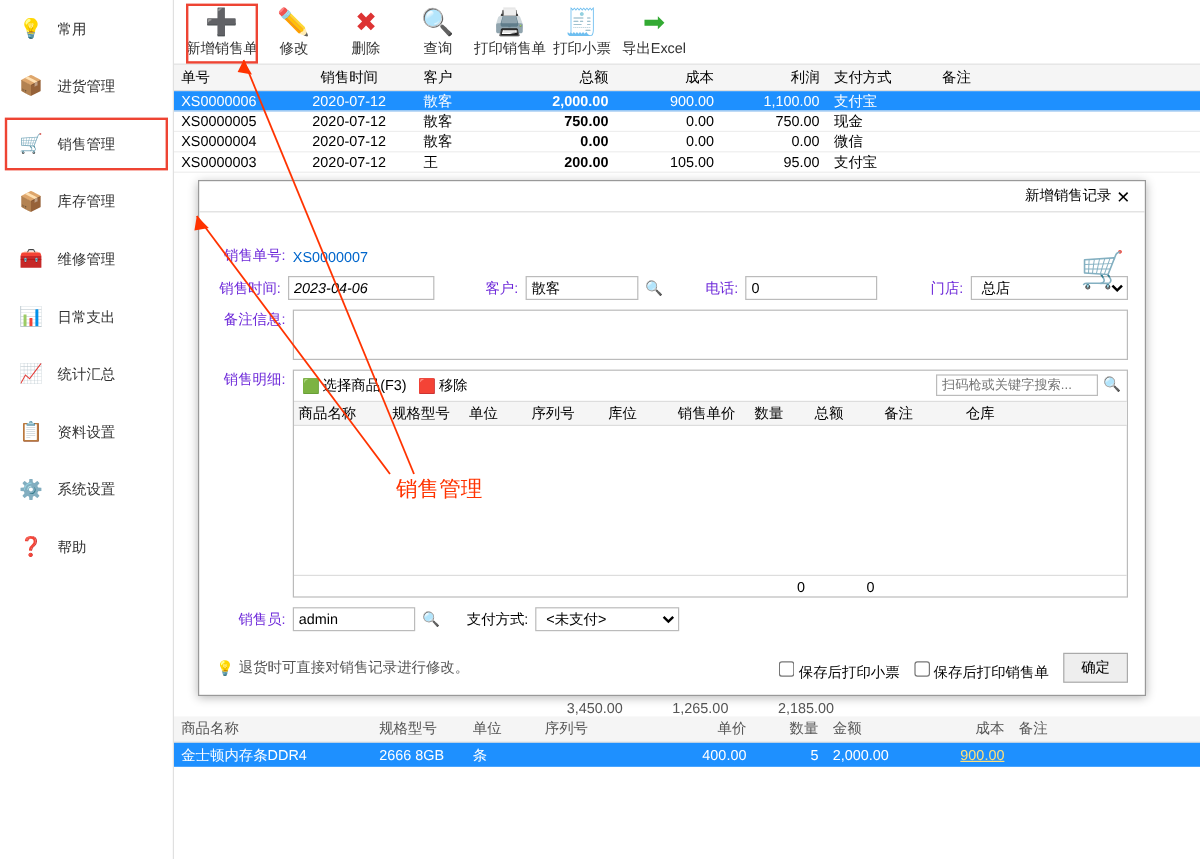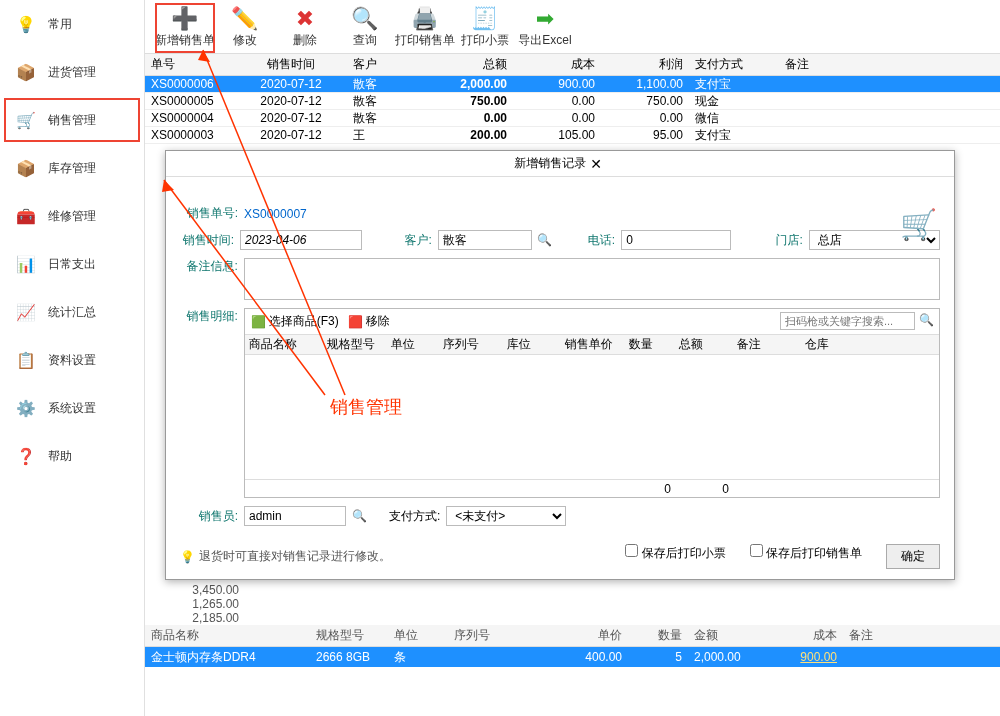--- a/index.html
+++ b/index.html
@@ -21,25 +21,25 @@
 .num { text-align: right; }
 .c-单号 { width: 90px; }
 .c-时间 { width: 112px; text-align:center; }
 .c-客户 { width: 78px; }
 .c-总额 { width: 88px; }
 .c-成本 { width: 88px; }
 .c-利润 { width: 88px; }
 .c-支付 { width: 90px; }
 .c-备注 { flex: 1; }
 .dialog { position: absolute; left: 165px; top: 150px; width: 790px; height: 430px; background: #fff; border: 1px solid #999; box-shadow: 0 2px 8px rgba(0,0,0,.3); }
-.dlg-title { display: flex; justify-content: center; align-items: center; padding: 4px 8px; border-bottom: 1px solid #ddd; font-size: 12px; }
+.dlg-title { display: flex; justify-content: flex-end; align-items: center; padding: 4px 8px; border-bottom: 1px solid #ddd; font-size: 12px; }
 .dlg-close { cursor: pointer; font-size: 14px; padding: 0 4px; }
 .dlg-body { padding: 10px 14px; position: relative; }
 .form-row { display: flex; align-items: center; margin-bottom: 8px; gap: 6px; }
-.form-lbl { width: 58px; text-align: right; color: #0f766e; }
+.form-lbl { width: 58px; text-align: right; color: #6d28d9; }
 .inp { border: 1px solid #bbb; height: 20px; padding: 0 4px; background: #fff; }
 .memo { width: 698px; height: 42px; border: 1px solid #bbb; resize: none; }
 .detail-box { border: 1px solid #bbb; width: 698px; height: 190px; position: relative; }
 .detail-tools { display: flex; align-items: center; gap: 4px; padding: 3px 4px; border-bottom: 1px solid #ddd; }
 .detail-btn { display: flex; align-items: center; gap: 2px; padding: 1px 3px; cursor: pointer; }
 .scan-input { position: absolute; right: 24px; top: 3px; width: 135px; height: 18px; border: 1px solid #bbb; color: #aaa; padding: 0 4px; font-size: 11px; }
 .scan-ico { position: absolute; right: 4px; top: 4px; width: 16px; height: 16px; cursor: pointer; text-align:center; }
 .detail-head { display: flex; background: #f5f5f5; border-bottom: 1px solid #ddd; height: 20px; align-items: center; font-size: 12px; }
 .detail-head > div { padding: 0 4px; }
 .detail-foot { position: absolute; bottom: 0; left: 0; right: 0; display: flex; border-top: 1px solid #ddd; height: 18px; align-items: center; }
@@ -196,21 +196,21 @@
           <div class="c-总额 num"><b>200.00</b></div>
           <div class="c-成本 num">105.00</div>
           <div class="c-利润 num">95.00</div>
           <div class="c-支付">支付宝</div>
           <div class="c-备注"></div>
         </div>
       </div>
   </div>
 
   <div style="position:absolute; left:0; top:583px; right:0; color:#555;">
-    <div style="display:flex; padding:0 6px;flex-direction:column;">
+    <div style="display:flex; padding:0 6px;">
       <div class="c-单号"></div>
         <div class="c-时间"></div>
         <div class="c-客户"></div>
       <div class="c-总额 num">3,450.00</div>
       <div class="c-成本 num">1,265.00</div>
       <div class="c-利润 num">2,185.00</div>
     </div>
     <div class="grid2-head">
       <div class="g2-name">商品名称</div>
       <div class="g2-spec">规格型号</div>
@@ -312,21 +312,21 @@
       <span>支付方式:</span>
       <select class="inp" style="width:120px"><option>&lt;未支付&gt;</option></select>
     </div>
   </div>
   <div class="dlg-footer">
     <div style="display:flex; align-items:center; justify-content:space-between;">
       <span style="display:flex; align-items:center; gap:4px; color:#555">
         <span>💡</span>
         <span>退货时可直接对销售记录进行修改。</span>
       </span>
-      <span style="display:flex; align-items:flex-start; gap:24px">
+      <span style="display:flex; align-items:flex-end; gap:12px">
         <label><input type="checkbox" style=""> <span>保存后打印小票</span></label>
         <label><input type="checkbox" style=""> <span>保存后打印销售单</span></label>
         <button class="btn">确定</button>
       </span>
     </div>
   </div>
 </div>
 
 <svg class="arrow" style="left:150px; top:40px;" width="210" height="370">
   <line x1="53" y1="10" x2="195" y2="355" stroke="#f30" stroke-width="1.5"></line>

